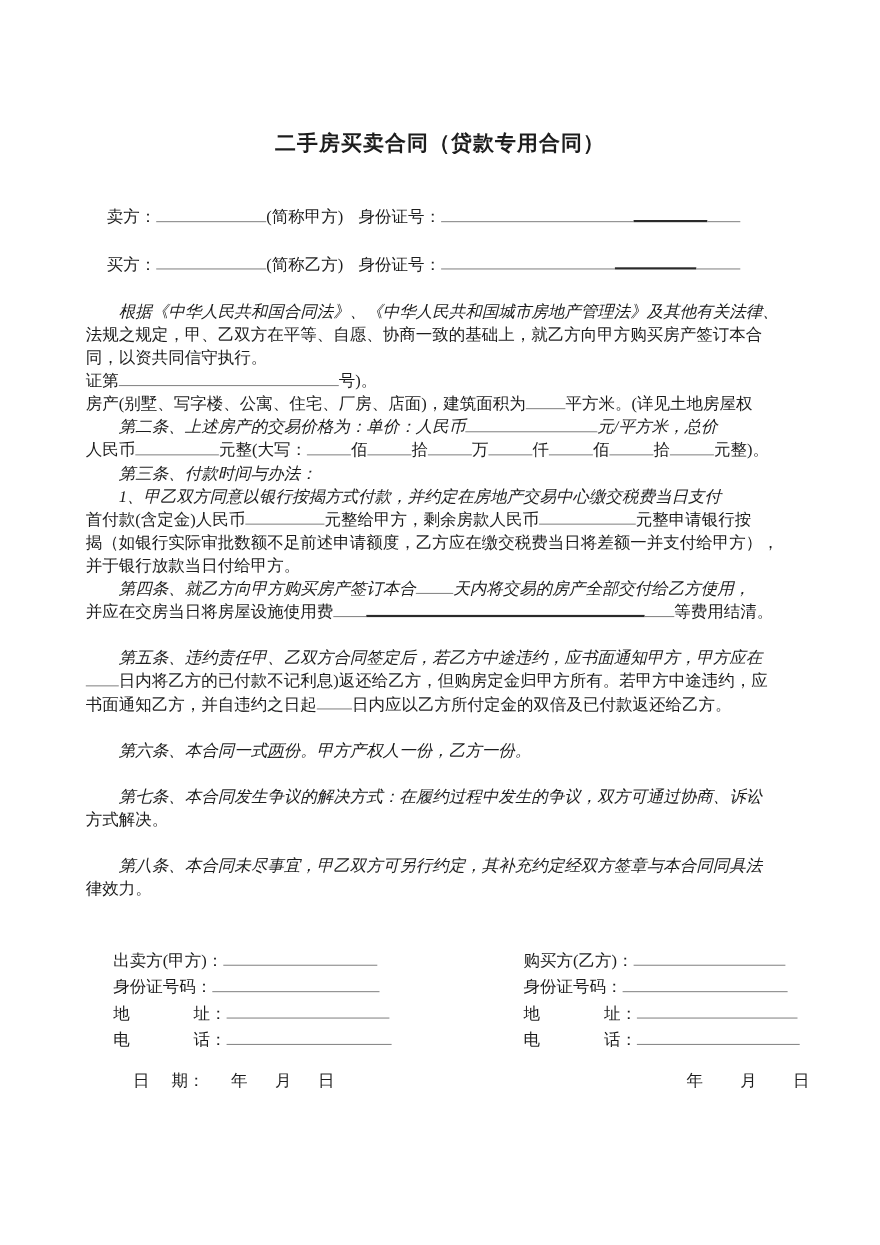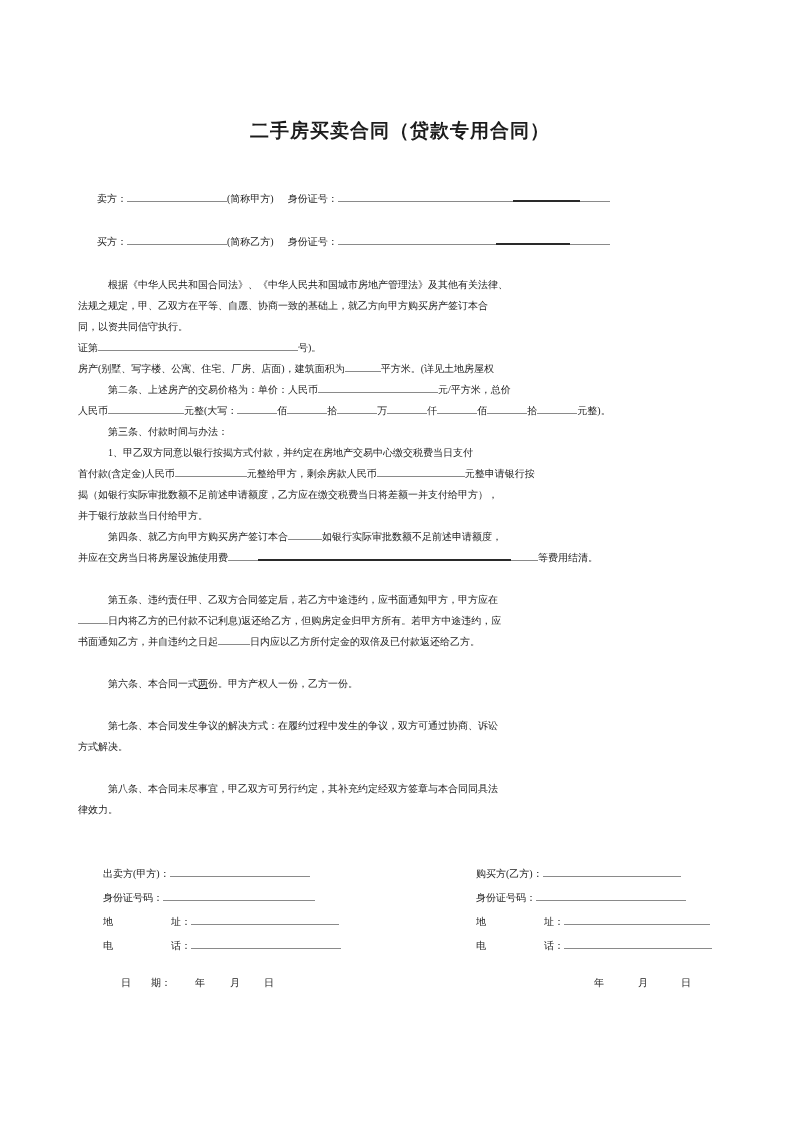--- a/index.html
+++ b/index.html
@@ -17,25 +17,25 @@
     text-align: center;
     font-size: 19px;
     font-weight: bold;
     letter-spacing: 1px;
     line-height: 26px;
   }
   .party-section { margin: 44px 60px 0 97px; }
   .party-section .doc-line { margin-bottom: 22px; }
   .body-text { margin: 20px 58px 0 78px; }
   .doc-line {
-    font-size: 10px;
+    font-size: 15px;
     line-height: 21px;
     white-space: nowrap;
   }
-  .doc-line.indent { padding-left: 30px; }
+  .doc-line.indent { padding-left: 30px; font-style: italic; }
   .doc-line.spacer { height: 21px; }
   .rt { }                                 
   .ru { text-decoration: underline; }     
   .rb {                                   
     display: inline-block;
     height: 12px;
     border-bottom: 1px solid #8a8a8a;
   }
   .rb.rd { border-bottom: 2px solid #2a2a2a; }  
   .rs { display: inline-block; height: 1px; }   
@@ -64,21 +64,21 @@
       <div class="doc-line"><span class="rt">同，以资共同信守执行。</span></div>
       <div class="doc-line"><span class="rt">证第</span><span class="rb" style="width: 200px;"></span><span class="rt">号)。</span></div>
       <div class="doc-line"><span class="rt">房产(别墅、写字楼、公寓、住宅、厂房、店面)，建筑面积为</span><span class="rb" style="width: 36px;"></span><span class="rt">平方米。(详见土地房屋权</span></div>
       <div class="doc-line indent"><span class="rt">第二条、上述房产的交易价格为：单价：人民币</span><span class="rb" style="width: 120px;"></span><span class="rt">元/平方米，总价</span></div>
       <div class="doc-line"><span class="rt">人民币</span><span class="rb" style="width: 76px;"></span><span class="rt">元整(大写：</span><span class="rb" style="width: 40px;"></span><span class="rt">佰</span><span class="rb" style="width: 40px;"></span><span class="rt">拾</span><span class="rb" style="width: 40px;"></span><span class="rt">万</span><span class="rb" style="width: 40px;"></span><span class="rt">仟</span><span class="rb" style="width: 40px;"></span><span class="rt">佰</span><span class="rb" style="width: 40px;"></span><span class="rt">拾</span><span class="rb" style="width: 40px;"></span><span class="rt">元整)。</span></div>
       <div class="doc-line indent"><span class="rt">第三条、付款时间与办法：</span></div>
       <div class="doc-line indent"><span class="rt">1、甲乙双方同意以银行按揭方式付款，并约定在房地产交易中心缴交税费当日支付</span></div>
       <div class="doc-line"><span class="rt">首付款(含定金)人民币</span><span class="rb" style="width: 72px;"></span><span class="rt">元整给甲方，剩余房款人民币</span><span class="rb" style="width: 88px;"></span><span class="rt">元整申请银行按</span></div>
       <div class="doc-line"><span class="rt">揭（如银行实际审批数额不足前述申请额度，乙方应在缴交税费当日将差额一并支付给甲方），</span></div>
       <div class="doc-line"><span class="rt">并于银行放款当日付给甲方。</span></div>
-      <div class="doc-line indent"><span class="rt">第四条、就乙方向甲方购买房产签订本合</span><span class="rb" style="width: 34px;"></span><span class="rt">如银行实际审批数额不足前述申请额度，</span></div>
+      <div class="doc-line indent"><span class="rt">第四条、就乙方向甲方购买房产签订本合</span><span class="rb" style="width: 34px;"></span><span class="rt">天内将交易的房产全部交付给乙方使用，</span></div>
       <div class="doc-line"><span class="rt">并应在交房当日将房屋设施使用费</span><span class="rb" style="width: 30px;"></span><span class="rb rd" style="width: 253px;"></span><span class="rb" style="width: 27px;"></span><span class="rt">等费用结清。</span></div>
       <div class="doc-line spacer"></div>
       <div class="doc-line indent"><span class="rt">第五条、违约责任甲、乙双方合同签定后，若乙方中途违约，应书面通知甲方，甲方应在</span></div>
       <div class="doc-line"><span class="rb" style="width: 30px;"></span><span class="rt">日内将乙方的已付款不记利息)返还给乙方，但购房定金归甲方所有。若甲方中途违约，应</span></div>
       <div class="doc-line"><span class="rt">书面通知乙方，并自违约之日起</span><span class="rb" style="width: 32px;"></span><span class="rt">日内应以乙方所付定金的双倍及已付款返还给乙方。</span></div>
       <div class="doc-line spacer"></div>
       <div class="doc-line indent"><span class="rt">第六条、本合同一式</span><span class="ru">两</span><span class="rt">份。甲方产权人一份，乙方一份。</span></div>
       <div class="doc-line spacer"></div>
       <div class="doc-line indent"><span class="rt">第七条、本合同发生争议的解决方式：在履约过程中发生的争议，双方可通过协商、诉讼</span></div>
       <div class="doc-line"><span class="rt">方式解决。</span></div>

